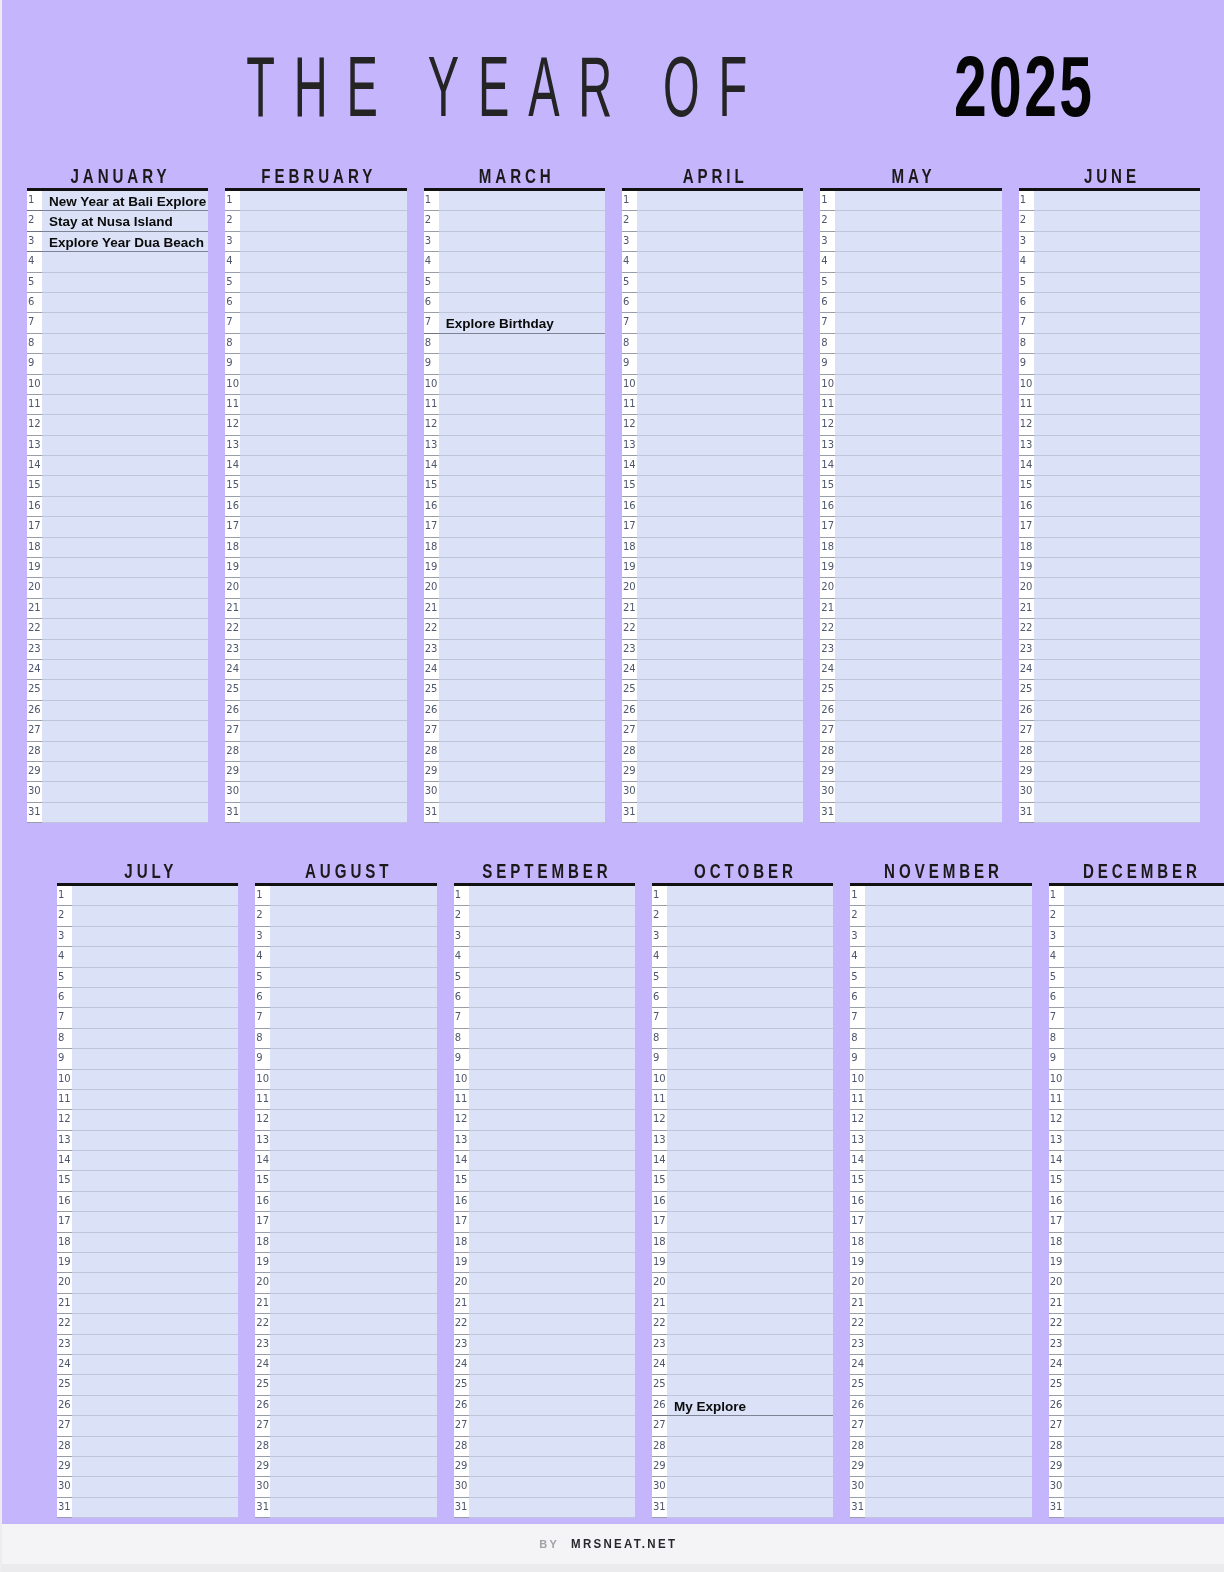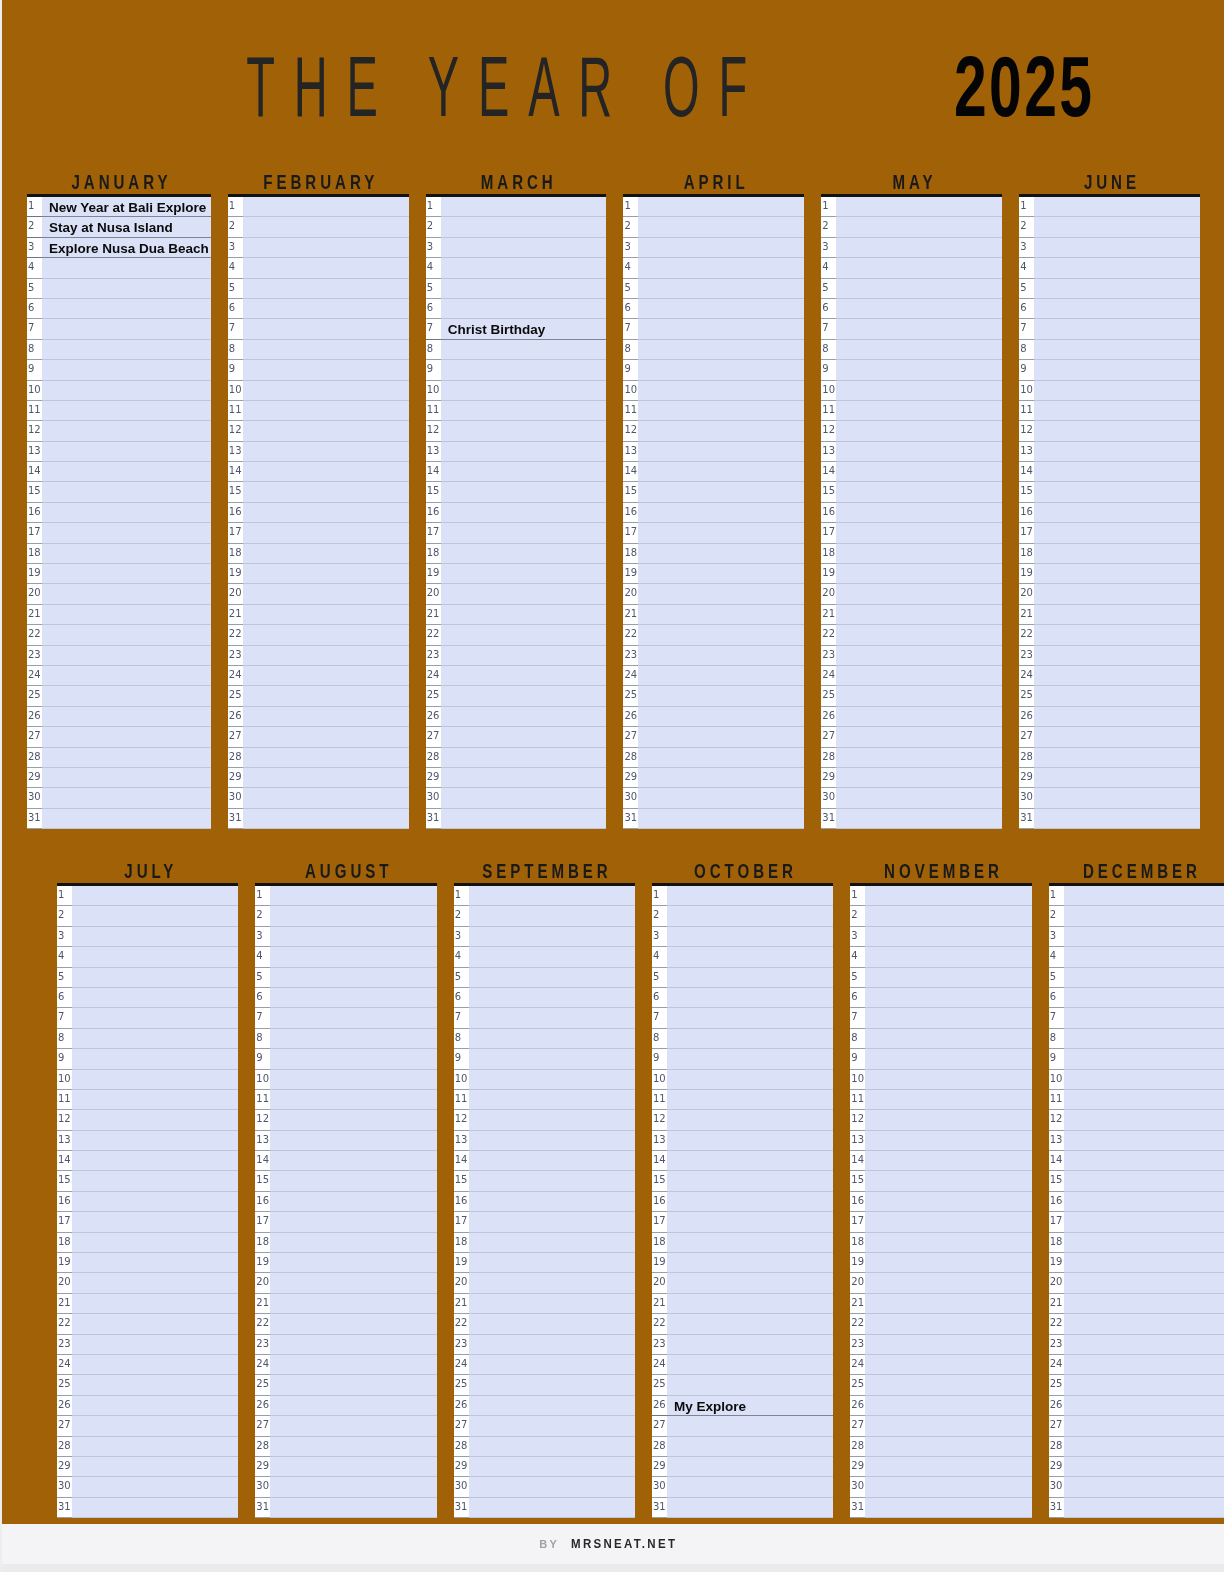--- a/index.html
+++ b/index.html
@@ -1,18 +1,18 @@
 <!DOCTYPE html>
 <html style="--entry-bg: #dbe2f7; --underline: #121212; --row-line: #999fa8; --entry-line: #c0c6d9; --day-number: #4d566b;"><head>
 <meta charset="utf-8">
 <style>
   html,body{margin:0;padding:0;}
   body{background:#ffffff;font-family:"Liberation Sans",sans-serif;}
   .page{
-    position:relative;width:1224px;height:1572px;background:#a16207;
+    position:relative;width:1224px;height:1572px;background:#c4b5fd;
     overflow:hidden;border-left:2px solid #ededed;box-sizing:border-box;
   }
   
   .title-wrap{
     position:absolute;top:38px;left:0;width:100%;height:96px;
     display:flex;align-items:center;justify-content:center;
     transform:translateX(-30px);white-space:nowrap;
   }
   .title-prefix{
     display:inline-block;font-size:84px;font-weight:400;color:#242424;
@@ -22,21 +22,21 @@
   .title-year{
     display:inline-block;font-size:84px;font-weight:700;color:#050505;
     letter-spacing:0.04em;transform:scale(0.70,1.02);transform-origin:center;
     line-height:1;margin-left:-46px;
   }
   
   .months-row{
     position:absolute;left:25px;width:1173px;
     display:grid;grid-template-columns:repeat(6,1fr);column-gap:17px;
   }
-  #months-row-1{top:158px;}
+  #months-row-1{top:152px;}
   #months-row-2{top:847px;margin-left:30px;}
   .month{display:flex;flex-direction:column;}
   .month-name{
     height:34px;display:flex;align-items:flex-end;justify-content:center;
     border-bottom:3px solid var(--underline,#121212);
     padding-bottom:2px;box-sizing:content-box;
   }
   .month-name span{
     display:inline-block;font-size:21px;font-weight:700;color:#1a1a1a;
     letter-spacing:0.26em;transform:scaleX(0.72);transform-origin:center;
@@ -95,21 +95,21 @@
           <div class="day-row has-event">
             <span class="day-num">1</span>
             <div class="day-entry">New Year at Bali Explore</div>
           </div>
           <div class="day-row has-event">
             <span class="day-num">2</span>
             <div class="day-entry">Stay at Nusa Island</div>
           </div>
           <div class="day-row has-event">
             <span class="day-num">3</span>
-            <div class="day-entry">Explore Nusa Dua Beach</div>
+            <div class="day-entry">Explore Year Dua Beach</div>
           </div>
           <div class="day-row">
             <span class="day-num">4</span>
             <div class="day-entry"></div>
           </div>
           <div class="day-row">
             <span class="day-num">5</span>
             <div class="day-entry"></div>
           </div>
           <div class="day-row">
@@ -373,21 +373,21 @@
           <div class="day-row">
             <span class="day-num">5</span>
             <div class="day-entry"></div>
           </div>
           <div class="day-row">
             <span class="day-num">6</span>
             <div class="day-entry"></div>
           </div>
           <div class="day-row has-event">
             <span class="day-num">7</span>
-            <div class="day-entry">Christ Birthday</div>
+            <div class="day-entry">Explore Birthday</div>
           </div>
           <div class="day-row">
             <span class="day-num">8</span>
             <div class="day-entry"></div>
           </div>
           <div class="day-row">
             <span class="day-num">9</span>
             <div class="day-entry"></div>
           </div>
           <div class="day-row">

